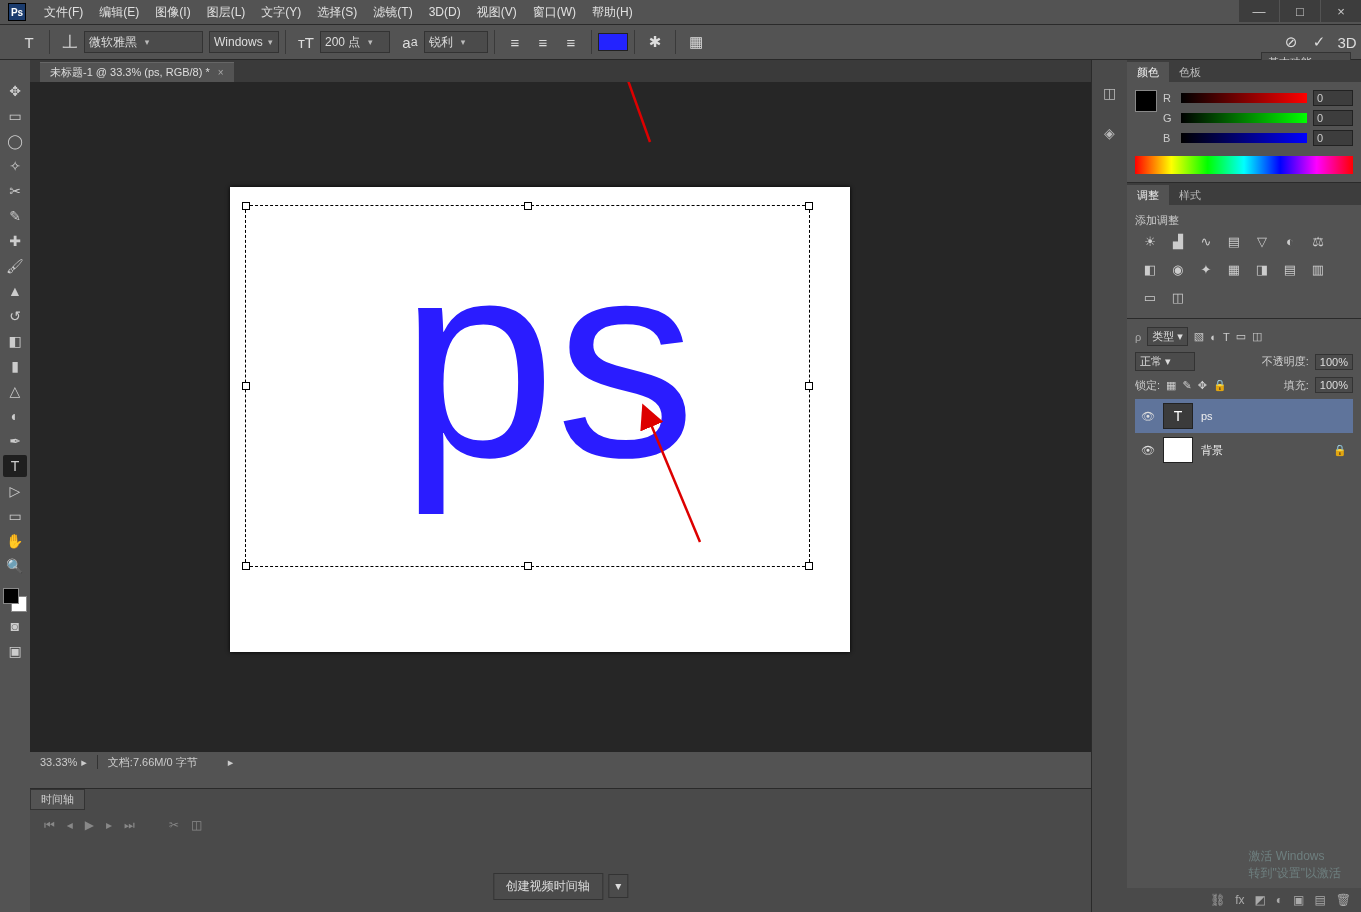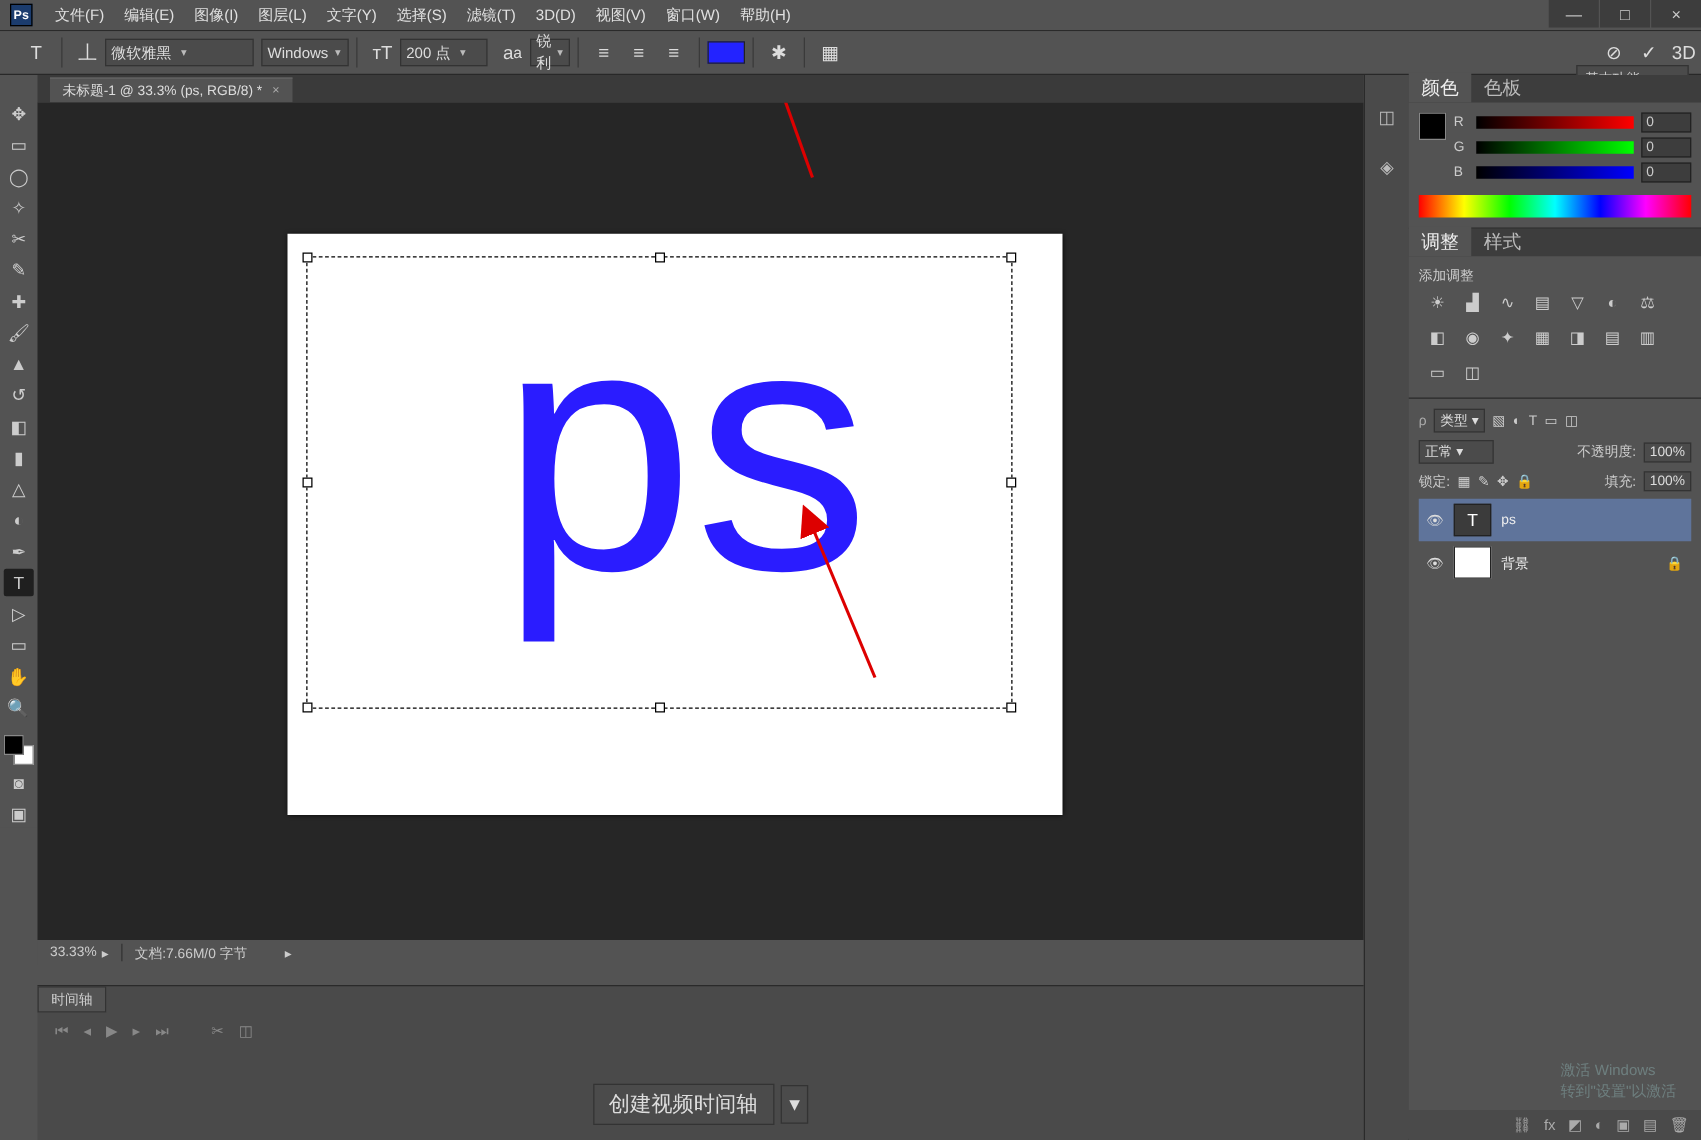--- a/index.html
+++ b/index.html
@@ -42,29 +42,29 @@
   .pstext { position:absolute; left:170px; top:60px; font-size:280px; font-family:"Microsoft YaHei",Arial; color:#2a1cff; font-weight:normal; line-height:0.8;}
   
   .statusbar { position:absolute; left:30px; right:270px; bottom:140px; height:20px; background:#535353; display:flex;align-items:center; padding:0 10px; font-size:11px; color:#ccc;}
   .statusbar .sep{width:1px;height:14px;background:#333;margin:0 10px;}
   
   .timeline { position:absolute; left:30px; right:270px; bottom:0; height:124px; background:#4a4a4a; border-top:1px solid #2a2a2a;}
   .timeline .tab { background:#535353; display:inline-block; padding:2px 10px; font-size:11px; border:1px solid #333;}
   .timeline .controls { display:flex; gap:12px; padding:8px 14px; align-items:center; color:#888;}
   .timeline .controls span{font-size:12px;}
   .timeline .makevid { position:absolute; left:50%; bottom:12px; transform:translateX(-50%); }
-  .timeline .makevid .btn { background:#4b4b4b; border:1px solid #333; padding:4px 12px; font-size:17px; color:#ddd; display:inline-flex;align-items:flex-start;}
+  .timeline .makevid .btn { background:#4b4b4b; border:1px solid #333; padding:4px 12px; font-size:12px; color:#ddd; display:inline-flex;align-items:flex-start;}
   
   .rightcol { position:absolute; right:0; top:60px; width:270px; bottom:0; background:#535353; border-left:1px solid #2a2a2a; display:flex;}
   .iconstrip { width:35px; background:#4a4a4a; display:flex;flex-direction:column; gap:20px; padding-top:25px; align-items:center;}
   .iconstrip div{width:20px;height:20px;color:#bbb;font-size:14px;text-align:center;}
   .panels { flex:1; display:flex; flex-direction:column;}
   .panel { border-bottom:1px solid #2a2a2a;}
   .panel .tabs { display:flex; background:#3d3d3d; height:22px; align-items:flex-end;}
-  .panel .tabs .t { padding:3px 10px 2px; font-size:15px; color:#bbb;}
+  .panel .tabs .t { padding:3px 10px 2px; font-size:11px; color:#bbb;}
   .panel .tabs .t.active { background:#535353; color:#eee;}
   .panel .body { padding:8px; font-size:11px;}
   .rgb-row { display:flex; align-items:center; gap:6px; margin-bottom:4px;}
   .rgb-row .lab{width:12px;}
   .rgb-row .track{flex:1;height:10px;}
   .rgb-row .val{width:40px;background:#3d3d3d;border:1px solid #222;padding:1px 3px;}
   .rtrack{background:linear-gradient(to right,#000,#f00);} 
   .gtrack{background:linear-gradient(to right,#000,#0f0);} 
   .btrack{background:linear-gradient(to right,#000,#00f);} 
   .spectrum{height:18px;background:linear-gradient(to right,#f00,#ff0,#0f0,#0ff,#00f,#f0f,#f00);margin-top:6px;}
@@ -119,21 +119,21 @@
       <span class="arrow">▾</span>
   </div>
   <div class="sep"></div>
   <div class="opt-icon">тT</div>
   <div class="opt-combo" style="width:70px">
     <span>200 点</span>
       <span class="arrow">▾</span>
   </div>
   <div style="width:6px"></div>
   <div class="opt-icon">a<sub>a</sub></div>
-  <div class="opt-combo" style="width:32px">
+  <div class="opt-combo" style="width:64px">
     <span>锐利</span>
       <span class="arrow">▾</span>
   </div>
   <div class="sep"></div>
   <div class="opt-icon">≡</div>
   <div class="opt-icon">≡</div>
   <div class="opt-icon">≡</div>
   <div class="sep"></div>
   <div class="color-swatch" style="background: rgb(35, 35, 255);"></div>
   <div class="sep"></div>

